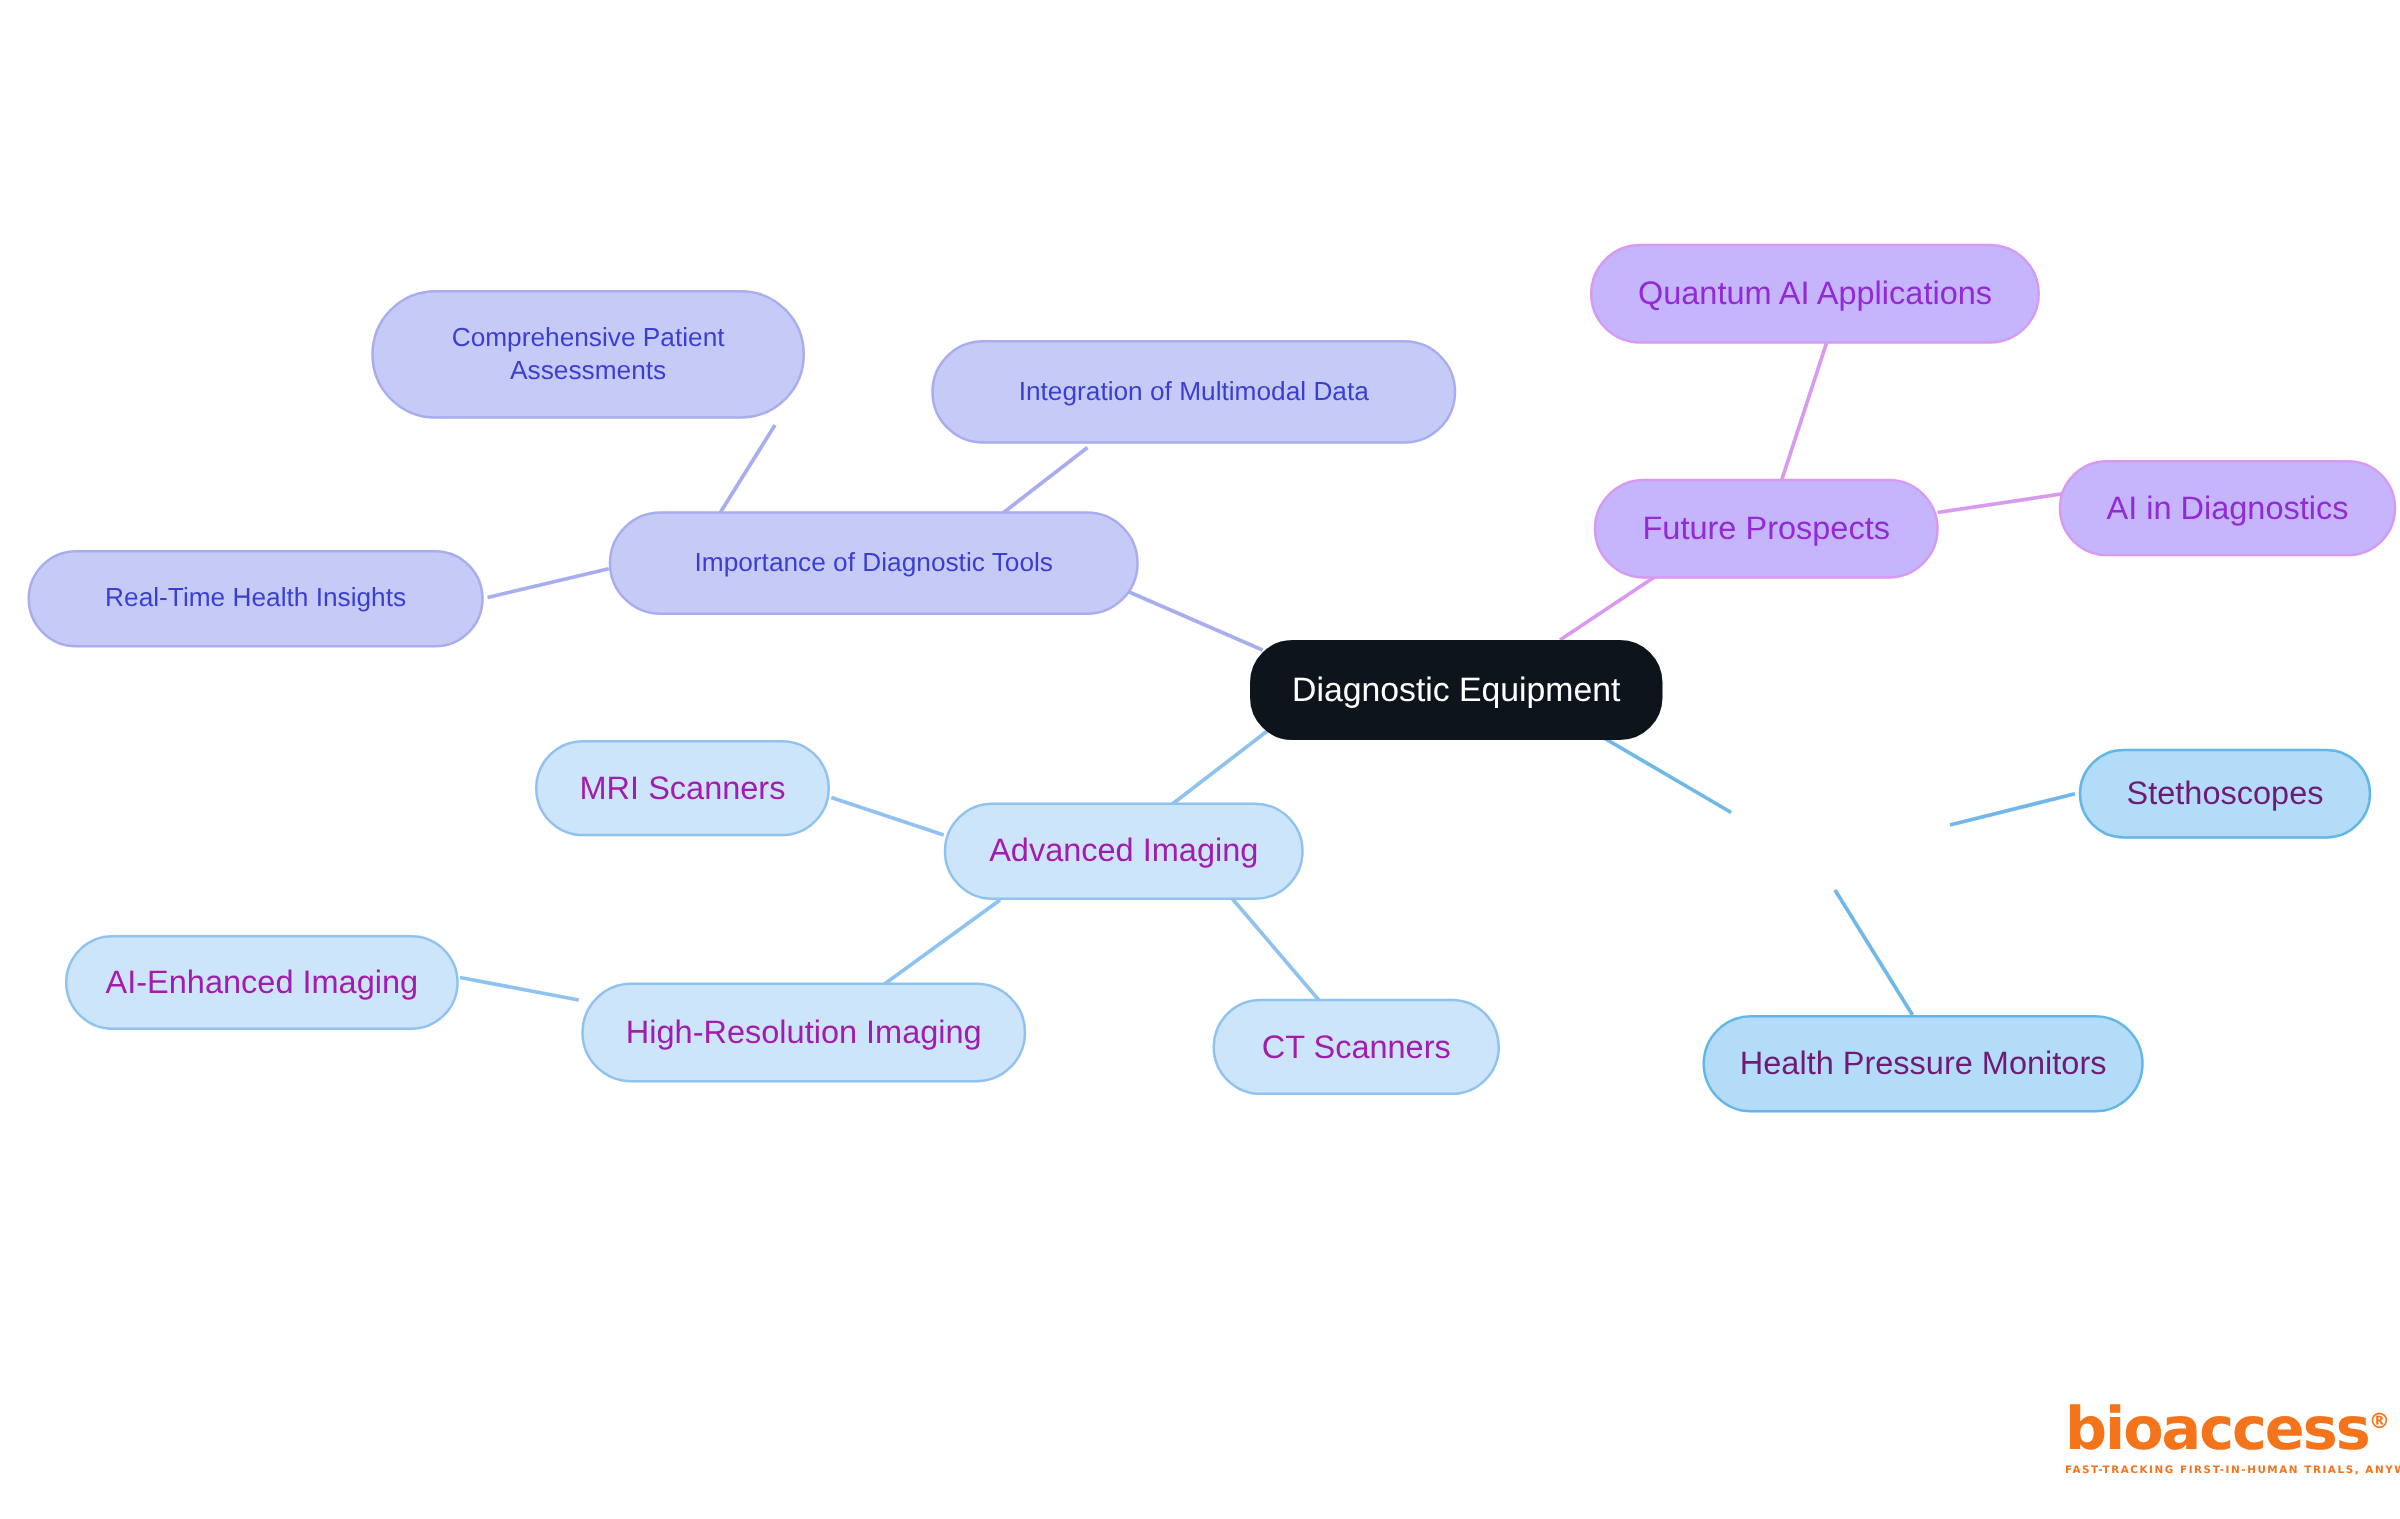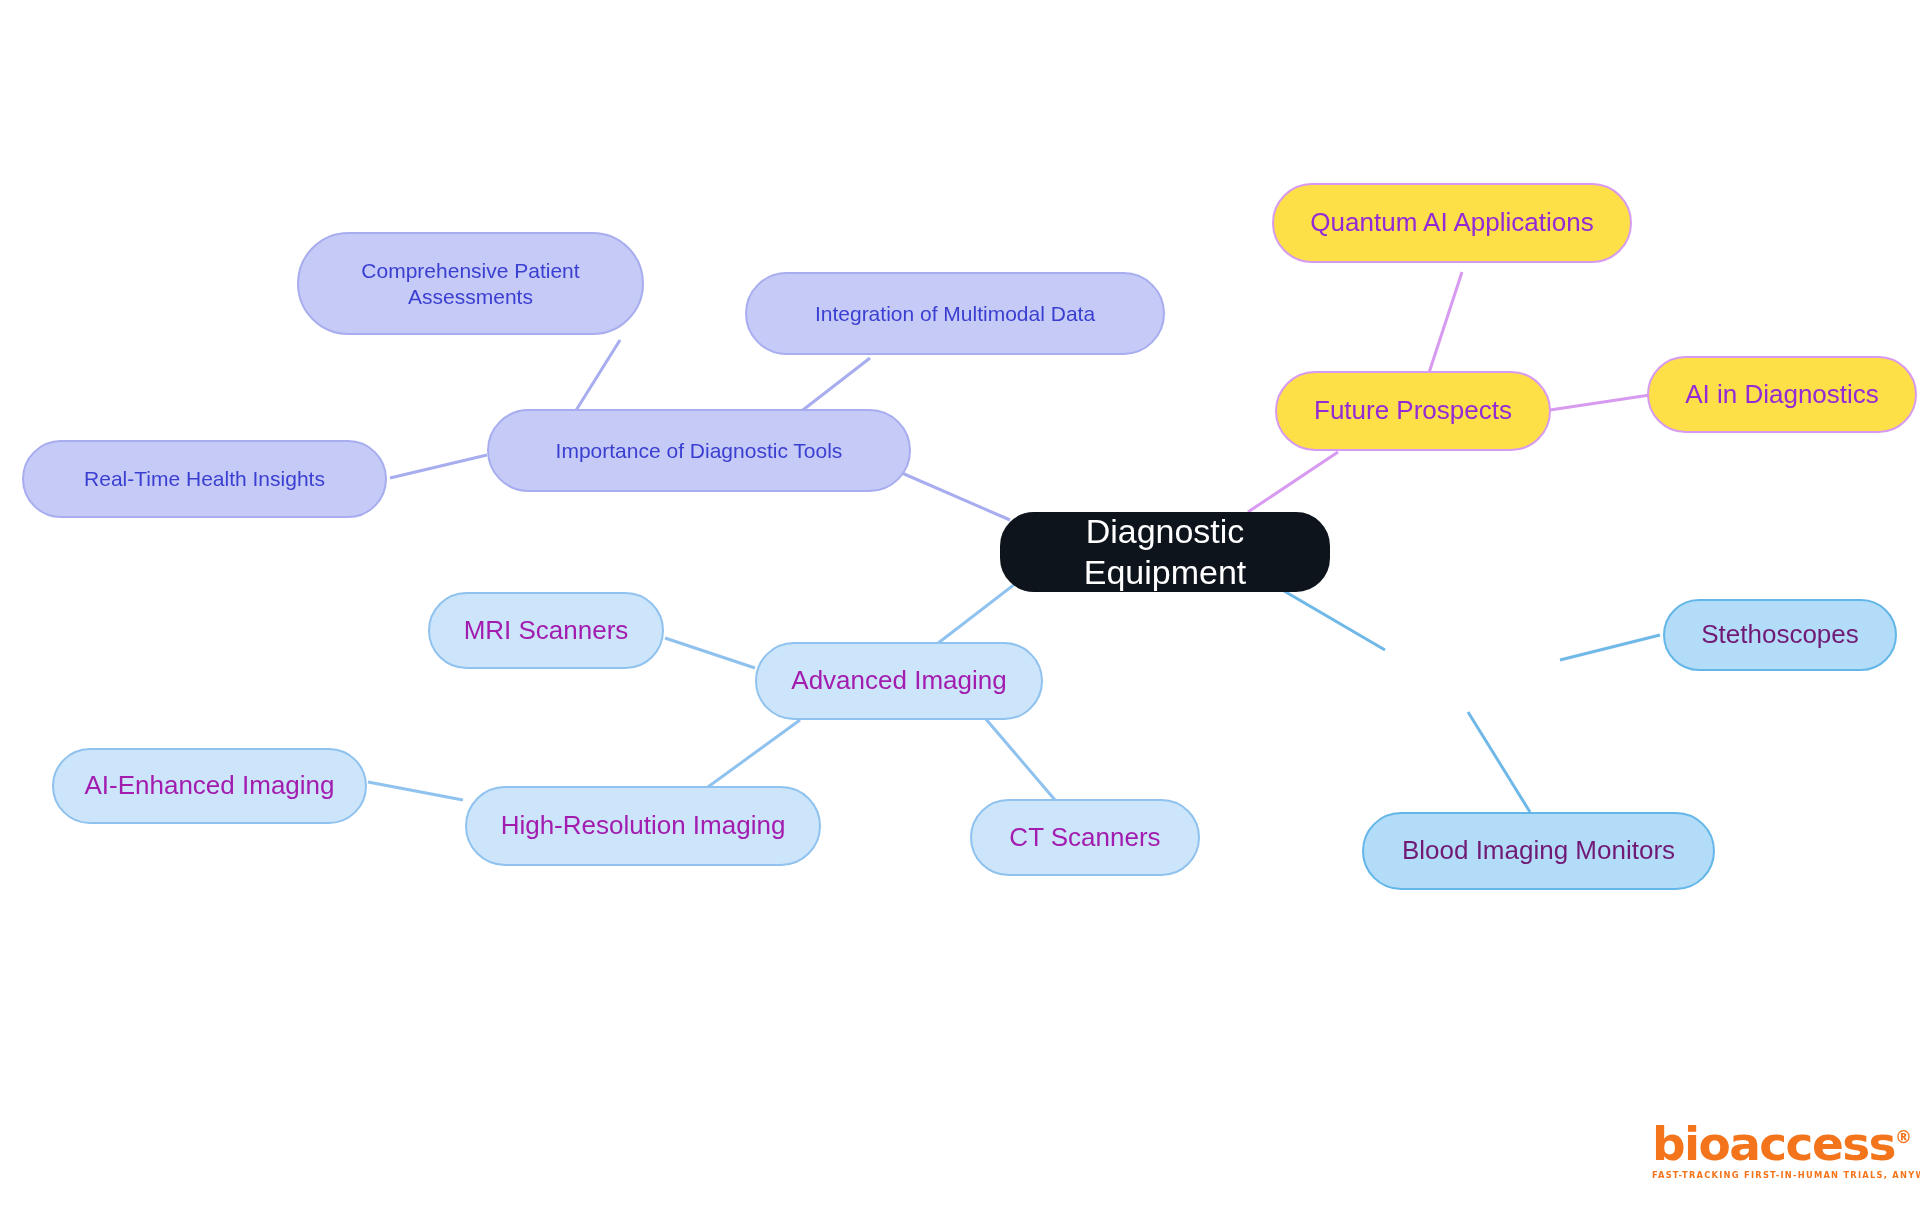--- a/index.html
+++ b/index.html
@@ -36,34 +36,35 @@
     border-style: solid;
     border-width: 2px;
     line-height: 1.22;
     padding: 6px 18px;
     white-space: pre-line;
   }
   .node-root {
     background: #0e141b;
     border-color: #0e141b;
     color: #ffffff;
-    font-size: 34px;
+    font-size: 27px;
     border-radius: 34px;
   }
   .node-indigo {
     background: #c6caf7;
     border-color: #a7adee;
     color: #3a3fd1;
     font-size: 21px;
   }
   .node-violet {
-    background: #fde047;
+    background: #c4b5fd;
     border-color: #d79af0;
     color: #9429d6;
     font-size: 26px;
+    margin-top: 12px;
   }
   .node-blue {
     background: #cde5fb;
     border-color: #8fc2ee;
     color: #a21caf;
     font-size: 26px;
   }
   .node-blue-strong {
     background: #b2dcf8;
     border-color: #63b6e8;
@@ -194,21 +195,21 @@
 
   <div class="node node-blue" style="left:465px; top:786px; width:356px; height:80px;">
     <span>High-Resolution Imaging</span>
   </div>
 
   <div class="node node-blue" style="left:970px; top:799px; width:230px; height:77px;">
     <span>CT Scanners</span>
   </div>
 
   <div class="node node-blue-strong" style="left:1362px; top:812px; width:353px; height:78px;">
-    <span>Blood Imaging Monitors</span>
+    <span>Health Pressure Monitors</span>
   </div>
 
   <div id="logo">
     <div id="logo-word"><span>bioaccess</span><span id="logo-reg">®</span></div>
     <div id="logo-tag">FAST-TRACKING FIRST-IN-HUMAN TRIALS, ANYWHERE</div>
   </div>
 
 </div>
 
 </body></html>

